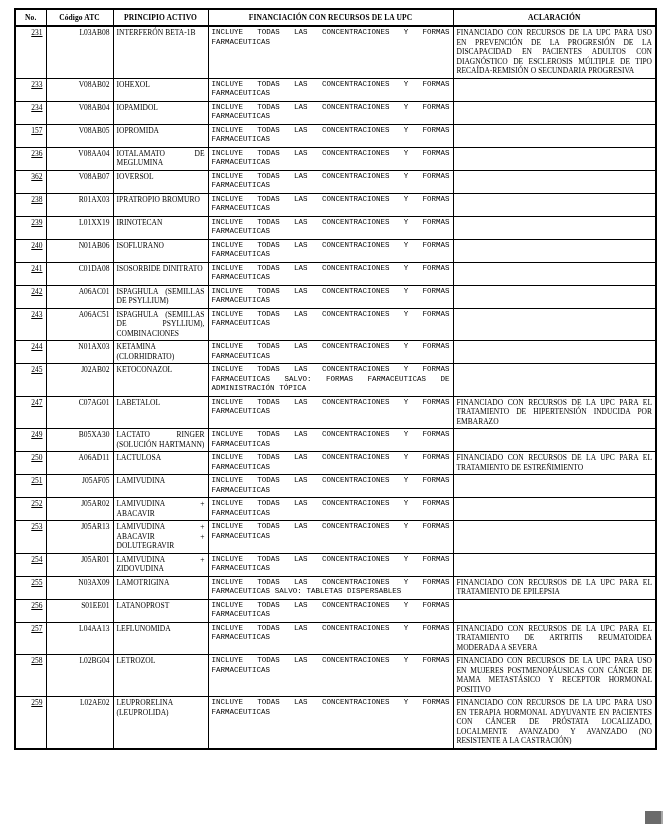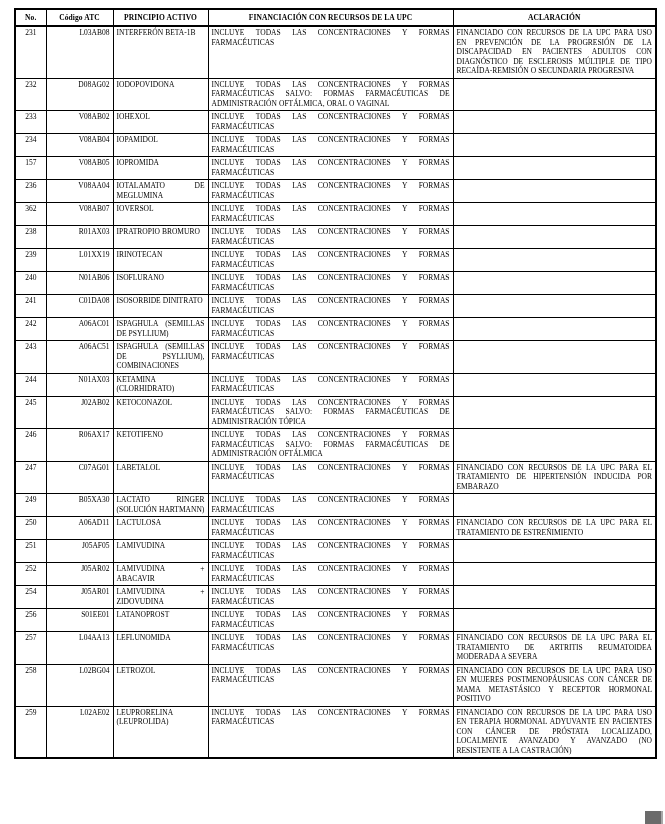--- a/index.html
+++ b/index.html
@@ -35,24 +35,24 @@
   }
   table.med-table td {
     border: 1px solid #000;
     font-size: 7.5px;
     line-height: 9.5px;
     vertical-align: top;
     padding: 1px 3px 2px 3px;
     word-spacing: 0.2px;
     overflow: hidden;
   }
-  td.c-no   { text-align: center; }
+  td.c-no   { text-align: right; text-decoration: underline; }
   td.c-atc  { text-align: right; }
   td.c-prin { text-align: justify; }
-  td.c-fin  { text-align: justify; }
+  td.c-fin  { text-align: justify; font-family: Liberation Mono, monospace; }
   td.c-acl  { text-align: justify; }
   .corner-artifact {
     position: absolute;
     left: 645px;
     top: 811px;
     width: 16px;
     height: 13px;
     background: #6b6b6b;
     border-right: 2px solid #a8a8a8;
     border-bottom: 1px solid #8c8c8c;
@@ -82,27 +82,20 @@
     </thead>
     <tbody>
     <tr>
       <td class="c-no">231</td>
       <td class="c-atc">L03AB08</td>
       <td class="c-prin">INTERFERÓN BETA-1B</td>
       <td class="c-fin">INCLUYE TODAS LAS CONCENTRACIONES Y FORMAS FARMACÉUTICAS</td>
       <td class="c-acl">FINANCIADO CON RECURSOS DE LA UPC PARA USO EN PREVENCIÓN DE LA PROGRESIÓN DE LA DISCAPACIDAD EN PACIENTES ADULTOS CON DIAGNÓSTICO DE ESCLEROSIS MÚLTIPLE DE TIPO RECAÍDA-REMISIÓN O SECUNDARIA PROGRESIVA</td>
     </tr>
 
-    <tr>
-      <td class="c-no">232</td>
-      <td class="c-atc">D08AG02</td>
-      <td class="c-prin">IODOPOVIDONA</td>
-      <td class="c-fin">INCLUYE TODAS LAS CONCENTRACIONES Y FORMAS FARMACÉUTICAS SALVO: FORMAS FARMACÉUTICAS DE ADMINISTRACIÓN OFTÁLMICA, ORAL O VAGINAL</td>
-      <td class="c-acl"></td>
-    </tr>
 
     <tr>
       <td class="c-no">233</td>
       <td class="c-atc">V08AB02</td>
       <td class="c-prin">IOHEXOL</td>
       <td class="c-fin">INCLUYE TODAS LAS CONCENTRACIONES Y FORMAS FARMACÉUTICAS</td>
       <td class="c-acl"></td>
     </tr>
 
     <tr>
@@ -194,27 +187,20 @@
     </tr>
 
     <tr>
       <td class="c-no">245</td>
       <td class="c-atc">J02AB02</td>
       <td class="c-prin">KETOCONAZOL</td>
       <td class="c-fin">INCLUYE TODAS LAS CONCENTRACIONES Y FORMAS FARMACÉUTICAS SALVO: FORMAS FARMACÉUTICAS DE ADMINISTRACIÓN TÓPICA</td>
       <td class="c-acl"></td>
     </tr>
 
-    <tr>
-      <td class="c-no">246</td>
-      <td class="c-atc">R06AX17</td>
-      <td class="c-prin">KETOTIFENO</td>
-      <td class="c-fin">INCLUYE TODAS LAS CONCENTRACIONES Y FORMAS FARMACÉUTICAS SALVO: FORMAS FARMACÉUTICAS DE ADMINISTRACIÓN OFTÁLMICA</td>
-      <td class="c-acl"></td>
-    </tr>
 
     <tr>
       <td class="c-no">247</td>
       <td class="c-atc">C07AG01</td>
       <td class="c-prin">LABETALOL</td>
       <td class="c-fin">INCLUYE TODAS LAS CONCENTRACIONES Y FORMAS FARMACÉUTICAS</td>
       <td class="c-acl">FINANCIADO CON RECURSOS DE LA UPC PARA EL TRATAMIENTO DE HIPERTENSIÓN INDUCIDA POR EMBARAZO</td>
     </tr>
 
 
@@ -243,29 +229,43 @@
     </tr>
 
     <tr>
       <td class="c-no">252</td>
       <td class="c-atc">J05AR02</td>
       <td class="c-prin">LAMIVUDINA + ABACAVIR</td>
       <td class="c-fin">INCLUYE TODAS LAS CONCENTRACIONES Y FORMAS FARMACÉUTICAS</td>
       <td class="c-acl"></td>
     </tr>
 
+    <tr>
+      <td class="c-no">253</td>
+      <td class="c-atc">J05AR13</td>
+      <td class="c-prin">LAMIVUDINA + ABACAVIR + DOLUTEGRAVIR</td>
+      <td class="c-fin">INCLUYE TODAS LAS CONCENTRACIONES Y FORMAS FARMACÉUTICAS</td>
+      <td class="c-acl"></td>
+    </tr>
 
     <tr>
       <td class="c-no">254</td>
       <td class="c-atc">J05AR01</td>
       <td class="c-prin">LAMIVUDINA + ZIDOVUDINA</td>
       <td class="c-fin">INCLUYE TODAS LAS CONCENTRACIONES Y FORMAS FARMACÉUTICAS</td>
       <td class="c-acl"></td>
     </tr>
 
+    <tr>
+      <td class="c-no">255</td>
+      <td class="c-atc">N03AX09</td>
+      <td class="c-prin">LAMOTRIGINA</td>
+      <td class="c-fin">INCLUYE TODAS LAS CONCENTRACIONES Y FORMAS FARMACÉUTICAS SALVO: TABLETAS DISPERSABLES</td>
+      <td class="c-acl">FINANCIADO CON RECURSOS DE LA UPC PARA EL TRATAMIENTO DE EPILEPSIA</td>
+    </tr>
 
     <tr>
       <td class="c-no">256</td>
       <td class="c-atc">S01EE01</td>
       <td class="c-prin">LATANOPROST</td>
       <td class="c-fin">INCLUYE TODAS LAS CONCENTRACIONES Y FORMAS FARMACÉUTICAS</td>
       <td class="c-acl"></td>
     </tr>
 
     <tr>

